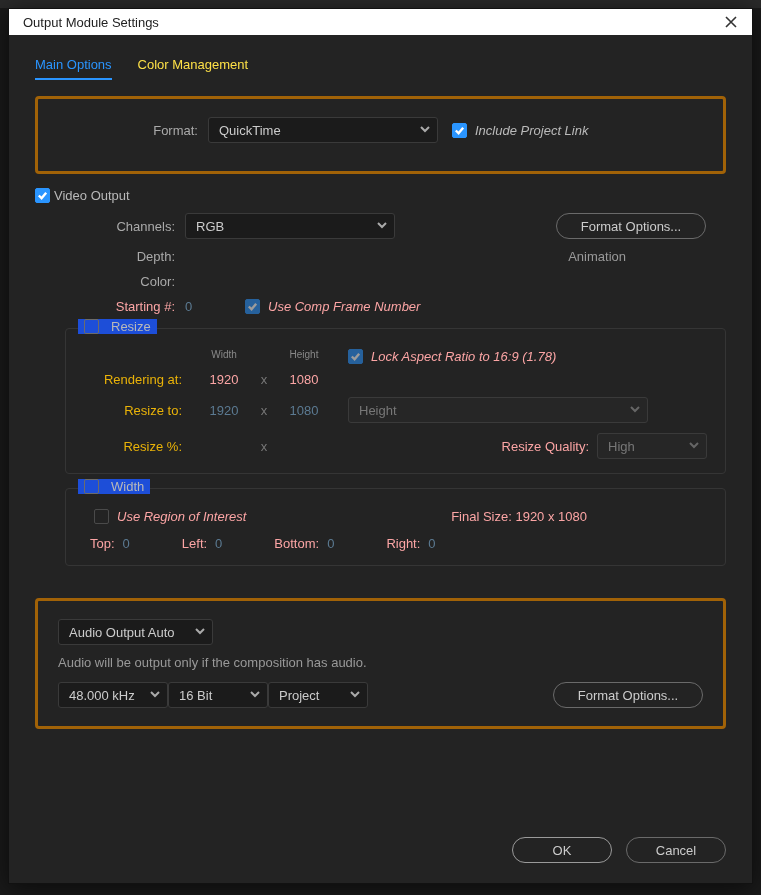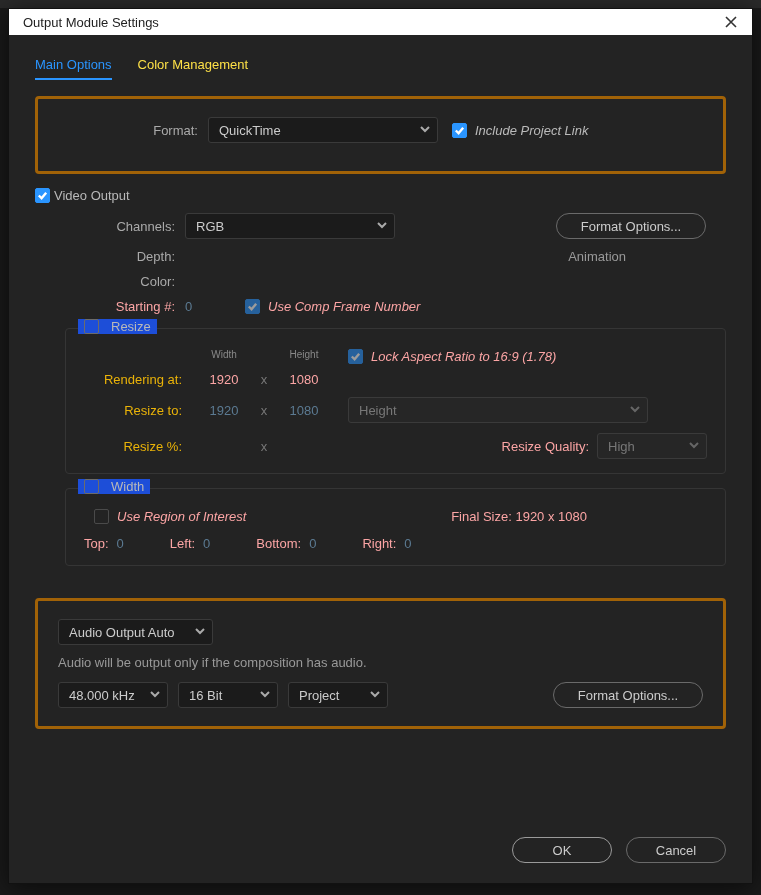--- a/index.html
+++ b/index.html
@@ -44,23 +44,23 @@
   .sub-panel .legend { position: absolute; top: -10px; left: 12px; background: #1d4ed8; padding: 0 6px;
                        display: flex; align-items: center; gap: 12px; }
   .numval { color: #3b97e8; }
   .numval.disabled { color: #5b7a92; }
   .dim-header { display: flex; margin-bottom: 8px; }
   .dim-col { width: 60px; text-align: center; color: #888; font-size: 10px; }
   .dim-lbl { width: 110px; text-align: right; padding-right: 12px; color: #eab308; }
   .dim-row { display: flex; align-items: center; margin-bottom: 10px; }
   .dim-x { width: 20px; text-align: center; color: #777; }
   .crop-grid { display: flex; gap: 46px; margin-top: 12px; }
-  .crop-item { display: flex; align-items: flex-end; gap: 8px; }
+  .crop-item { display: flex; align-items: flex-end; gap: 8px; margin-left: 6px; }
   .audio-note { color: #999; font-size: 13px; margin: 10px 0 12px 0; }
-  .audio-row { display: flex; gap: 10px; align-items: center; }
+  .audio-row { display: flex; align-items: center; }
   .btnbar { position: absolute; bottom: 20px; right: 26px; display: flex; gap: 14px; }
   .dim-val { width: 60px; text-align: center; }
 </style>
 </head>
 <body>
 
 <div class="bg-strip"></div>
 
 <div class="dialog">
 

